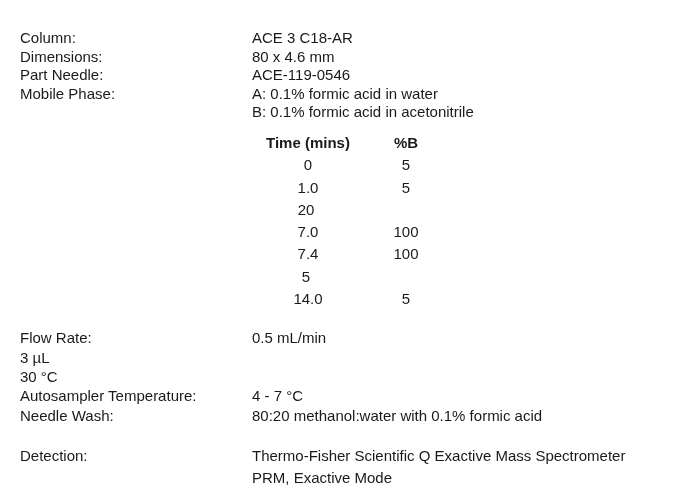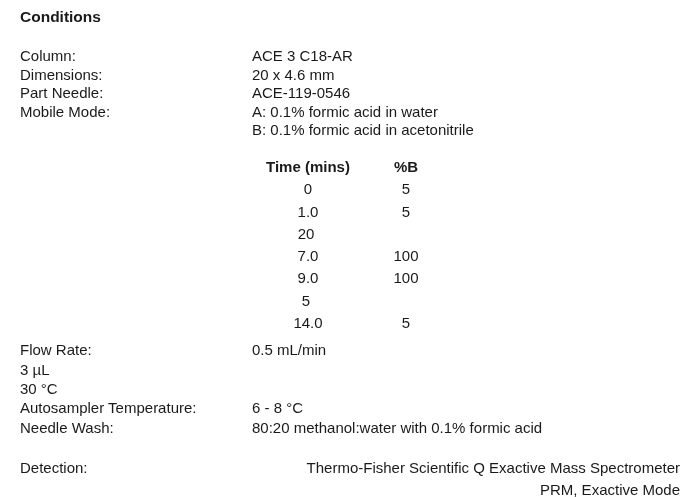--- a/index.html
+++ b/index.html
@@ -35,67 +35,66 @@
     white-space: nowrap;
   }
   .kv-row .lbl {
     width: 232px;
     flex: 0 0 232px;
   }
   .kv-row .val { flex: 1; }
 
   .gtable {
     margin-left: 238px;
-    margin-top: 16px;
+    margin-top: 10px;
   }
   .trow {
     display: flex;
     line-height: 22.3px;
   }
   .tc-time {
     width: 100px;
     text-align: center;
   }
   .tc-pb {
     width: 52px;
     margin-left: 22px;
     text-align: center;
   }
   .thead { font-weight: bold; }
 
-  .params-section { margin-top: 6px; }
+  .params-section { margin-top: 18px; }
   .params-section .kv-row { line-height: 19.3px; }
 
   .detection-section { margin-top: 20px; }
   .detection-section .kv-row { line-height: 22px; align-items: flex-start; }
   .detection-section .val-lines { flex: 1; }
-  .detection-section .val-lines div { line-height: 22px; white-space: nowrap; text-align: right; }
+  .detection-section .val-lines div { line-height: 22px; white-space: nowrap; }
 </style>
 </head>
 <body>
 
 <div class="doc">
 
-  <div class="heading">Conditions</div>
 
   <div class="kv-section">
     <div class="kv-row">
       <span class="lbl">Column:</span>
       <span class="val">ACE 3 C18-AR</span>
     </div>
     <div class="kv-row">
       <span class="lbl">Dimensions:</span>
-      <span class="val">20 x 4.6 mm</span>
+      <span class="val">80 x 4.6 mm</span>
     </div>
     <div class="kv-row">
       <span class="lbl">Part Needle:</span>
       <span class="val">ACE-119-0546</span>
     </div>
     <div class="kv-row">
-      <span class="lbl">Mobile Mode:</span>
+      <span class="lbl">Mobile Phase:</span>
       <span class="val">A: 0.1% formic acid in water</span>
     </div>
     <div class="kv-row">
       <span class="lbl"></span>
       <span class="val">B: 0.1% formic acid in acetonitrile</span>
     </div>
   </div>
 
   <div class="gtable">
     <div class="trow thead">
@@ -111,21 +110,21 @@
       <span class="tc-pb">5</span>
     </div>
     <div class="trow">
       <span class="tc-pb">20</span>
     </div>
     <div class="trow">
       <span class="tc-time">7.0</span>
       <span class="tc-pb">100</span>
     </div>
     <div class="trow">
-      <span class="tc-time">9.0</span>
+      <span class="tc-time">7.4</span>
       <span class="tc-pb">100</span>
     </div>
     <div class="trow">
       <span class="tc-pb">5</span>
     </div>
     <div class="trow">
       <span class="tc-time">14.0</span>
       <span class="tc-pb">5</span>
     </div>
   </div>
@@ -136,21 +135,21 @@
       <span class="val">0.5 mL/min</span>
     </div>
     <div class="kv-row">
       <span class="val">3 µL</span>
     </div>
     <div class="kv-row">
       <span class="val">30 °C</span>
     </div>
     <div class="kv-row">
       <span class="lbl">Autosampler Temperature:</span>
-      <span class="val">6 - 8 °C</span>
+      <span class="val">4 - 7 °C</span>
     </div>
     <div class="kv-row">
       <span class="lbl">Needle Wash:</span>
       <span class="val">80:20 methanol:water with 0.1% formic acid</span>
     </div>
   </div>
 
   <div class="detection-section">
     <div class="kv-row">
       <span class="lbl">Detection:</span>

